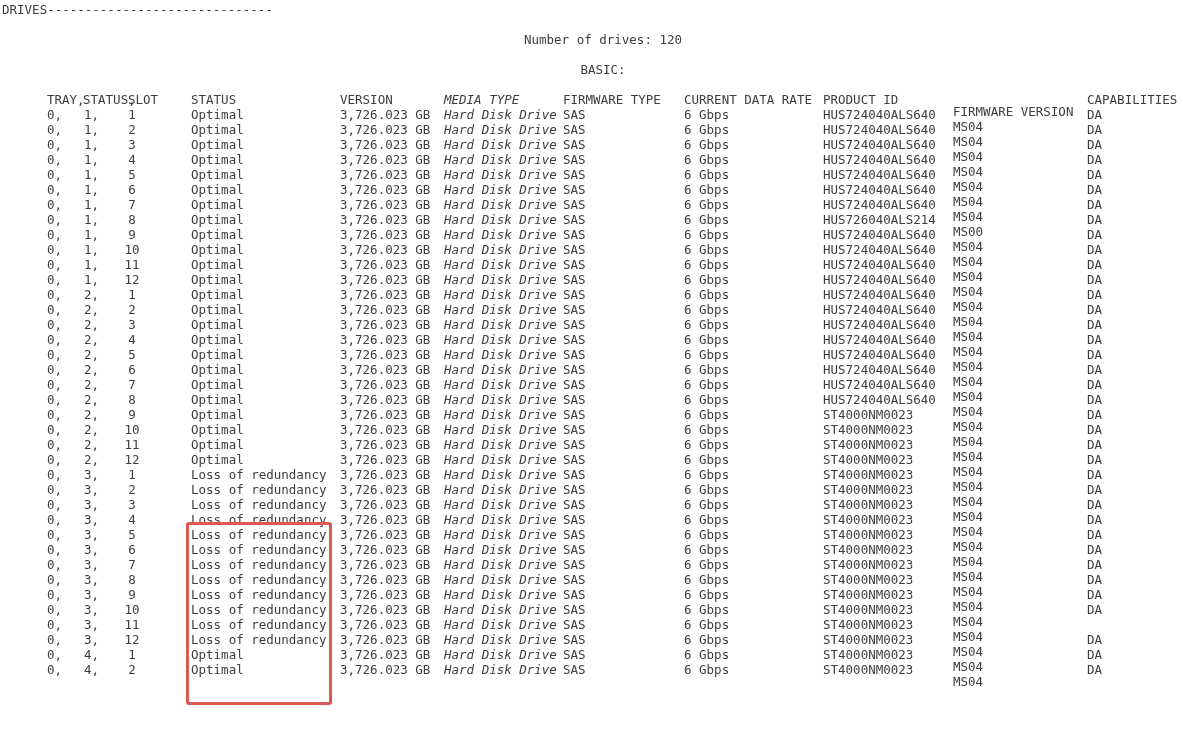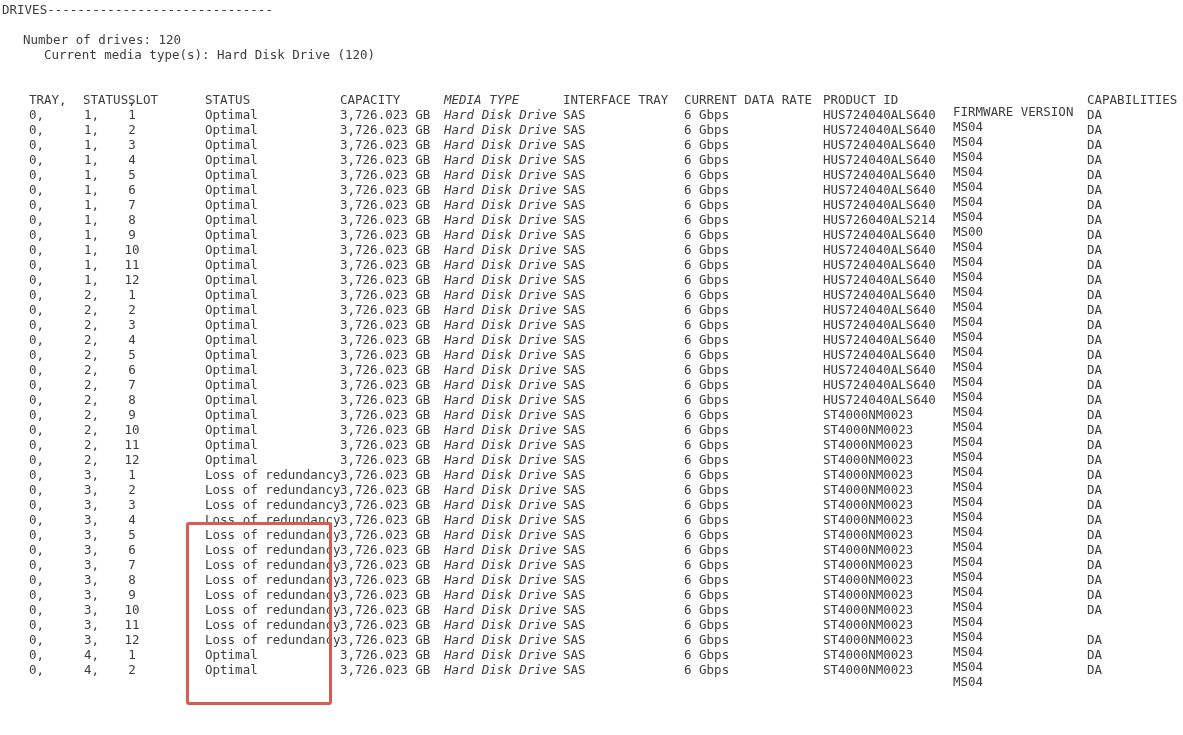--- a/index.html
+++ b/index.html
@@ -10,31 +10,31 @@
     background:#ffffff;
     font-family:"DejaVu Sans Mono","Liberation Mono",monospace;
     font-size:12.5px;
     line-height:15px;
     color:#3d3d3d;
     padding:2px 0 0 2px;
     box-sizing:border-box;
   }
   .line{height:15px;white-space:pre;}
   .blank{height:15px;}
-  .ind1{padding-left:21px;}
+  .ind1{padding-left:21px;text-align:center;}
   .ind2{padding-left:42px;}
   .trow{position:relative;height:15px;}
   .cell{position:absolute;top:0;white-space:pre;}
   
-  .c-tray{left:27px;}
+  .c-tray{left:45px;}
   .c-drawer{left:82px;}
   .h-drawer{left:81px;}
   .c-slot{left:111px;width:38px;text-align:center;}
   .h-slot{left:126px;text-align:center;}
-  .c-status{left:203px;}
+  .c-status{left:189px;}
   .c-capacity{left:338px;}
   .c-media{left:442px;font-style:italic;}
   .c-iface{left:561px;}
   .c-rate{left:682px;}
   .c-product{left:821px;text-align:center;}
   .c-fw{left:951px;margin-top:12px;}
   .c-cap{left:1085px;}
   #highlight-box{
     position:absolute;
     left:186px;top:522px;width:146px;height:183px;
@@ -45,32 +45,32 @@
   }
 </style>
 </head>
 <body>
 
 <div id="screen">
 
   <div class="line">DRIVES------------------------------</div>
   <div class="blank"></div>
   <div class="line ind1">Number of drives: 120</div>
-  <div class="line ind2">Current media type(s): Hard Disk Drive (120)</div>
   <div class="blank"></div>
+  <div class="line ind1">BASIC:</div>
   <div class="blank"></div>
 
   <div class="trow">
     <span class="cell c-tray">TRAY,</span>
     <span class="cell h-drawer">STATUS,</span>
     <span class="cell h-slot">SLOT</span>
     <span class="cell c-status">STATUS</span>
-    <span class="cell c-capacity">CAPACITY</span>
+    <span class="cell c-capacity">VERSION</span>
     <span class="cell c-media">MEDIA TYPE</span>
-    <span class="cell c-iface">INTERFACE TRAY</span>
+    <span class="cell c-iface">FIRMWARE TYPE</span>
     <span class="cell c-rate">CURRENT DATA RATE</span>
     <span class="cell c-product">PRODUCT ID</span>
     <span class="cell c-fw">FIRMWARE VERSION</span>
     <span class="cell c-cap">CAPABILITIES</span>
   </div>
 
   <div id="table-body">
   <div class="trow">
     <span class="cell c-tray">0,</span>
     <span class="cell c-drawer">1,</span>

